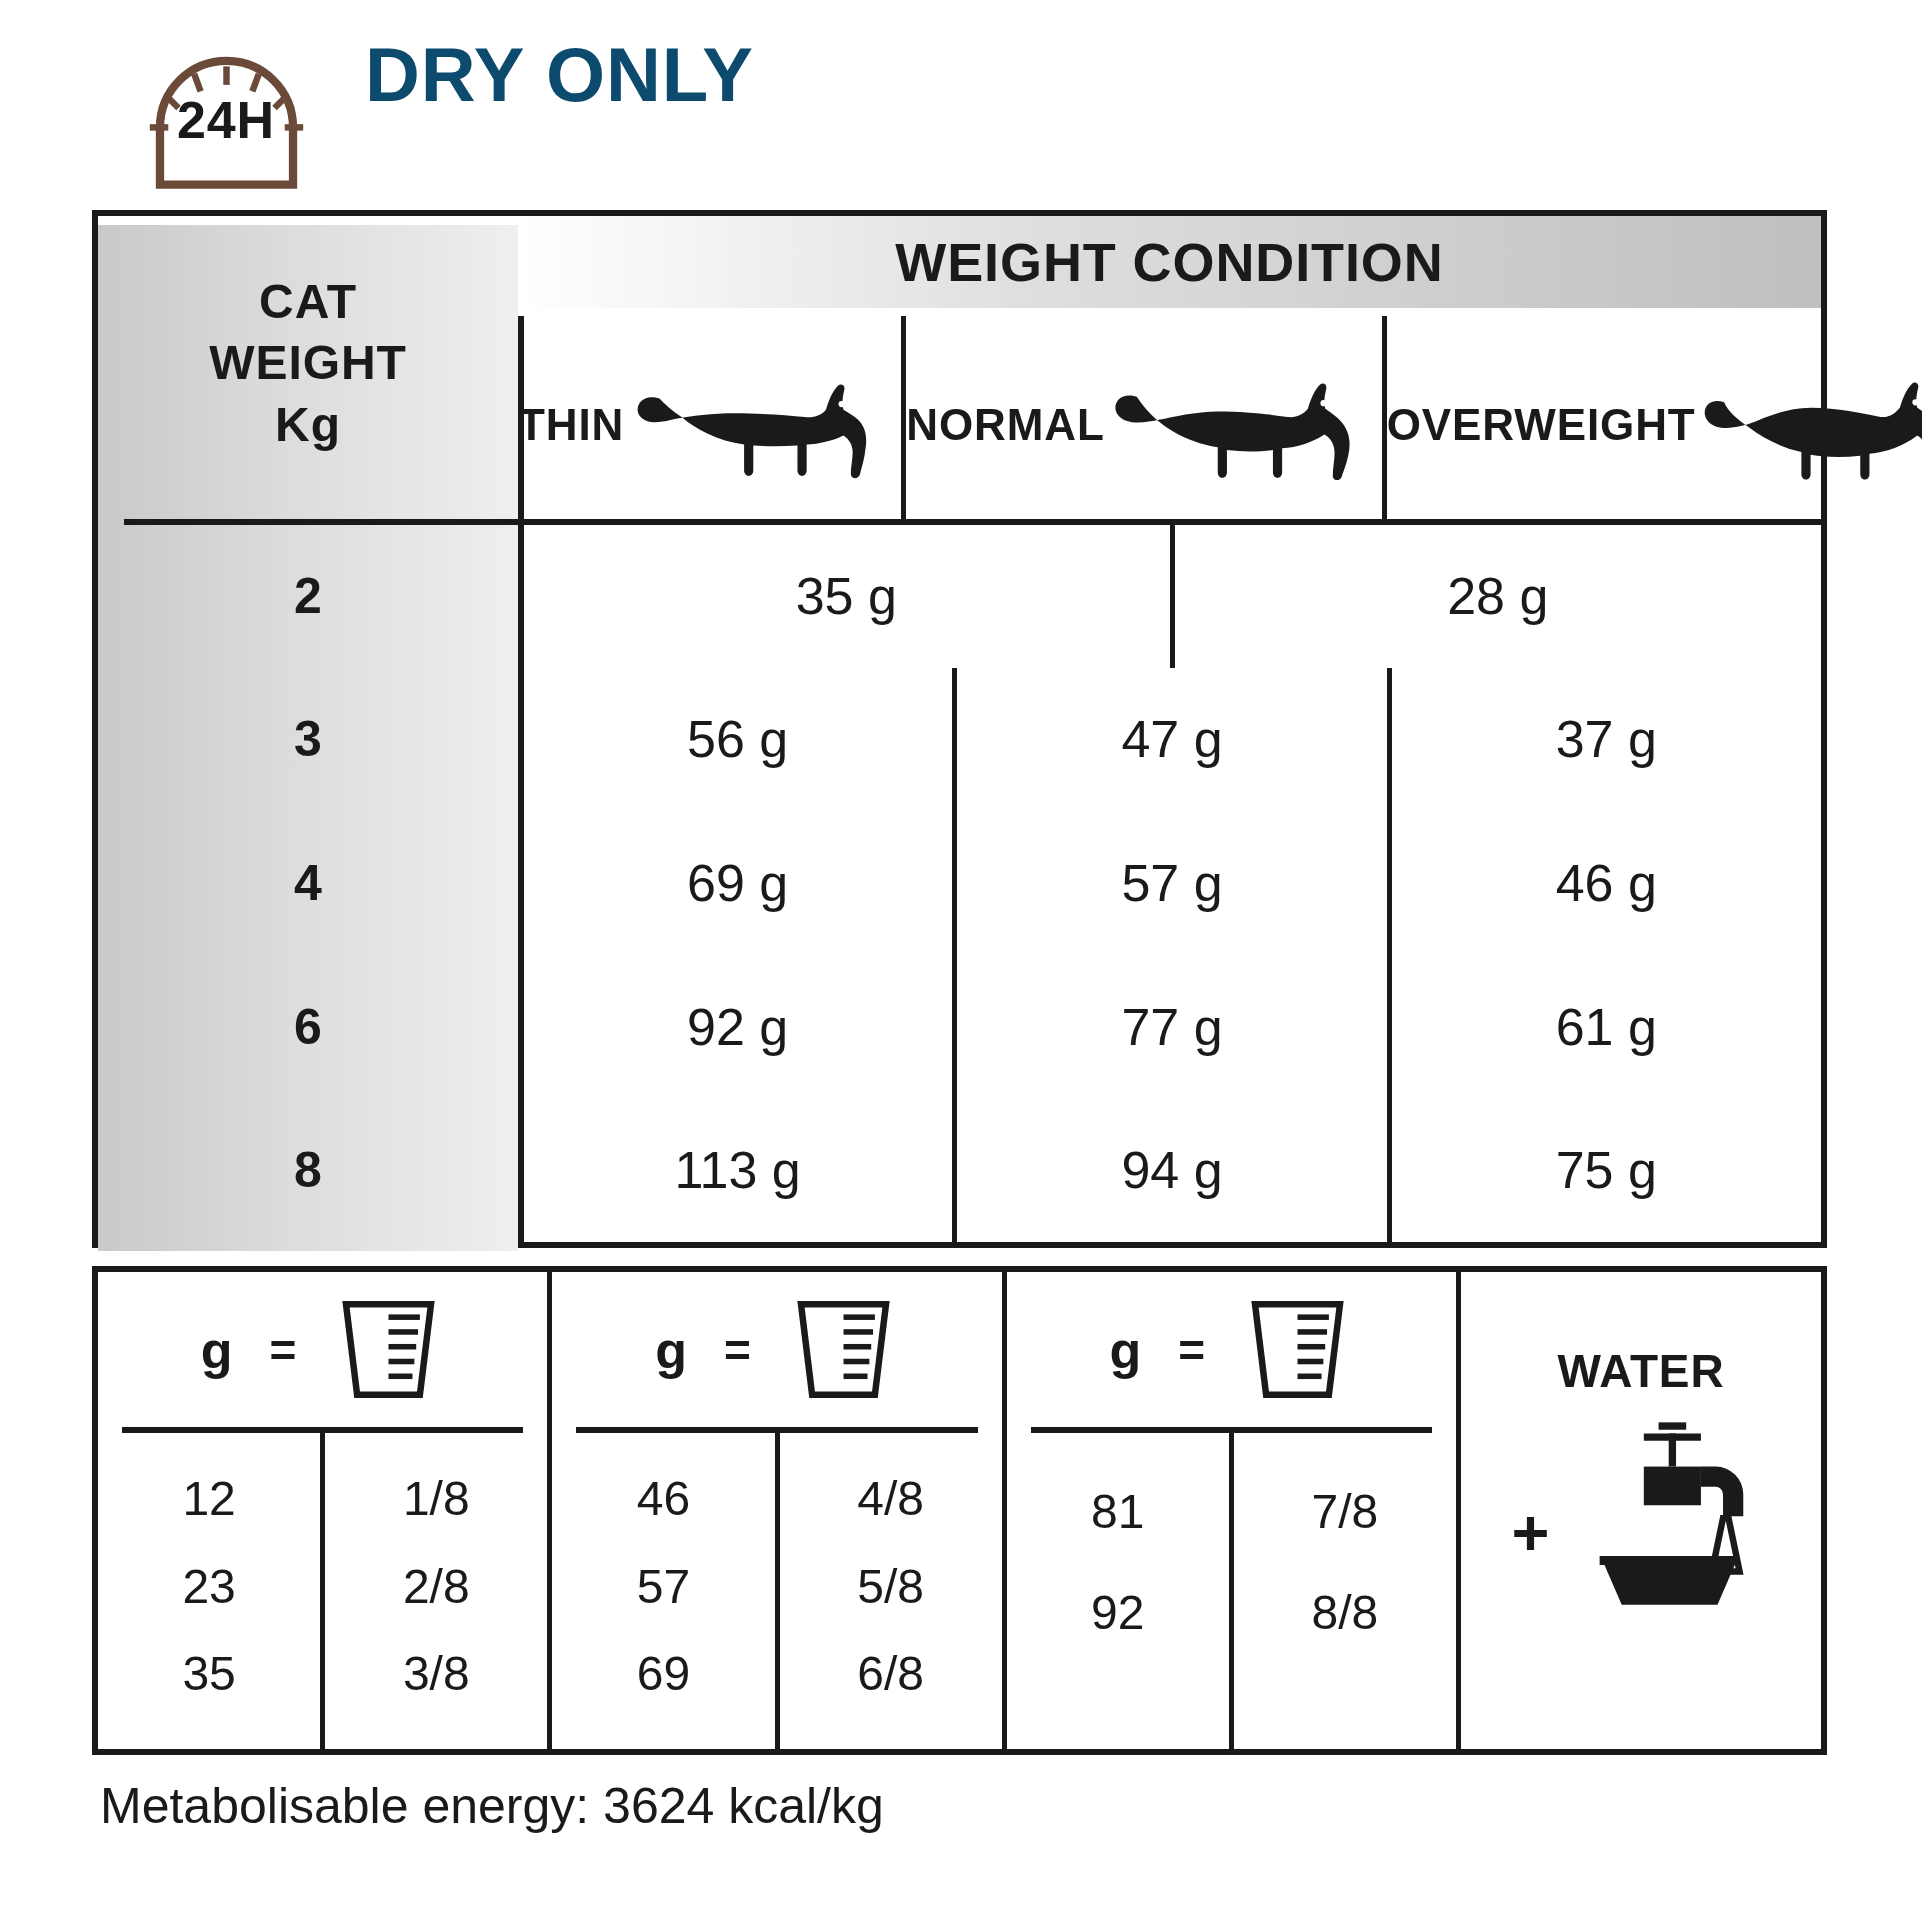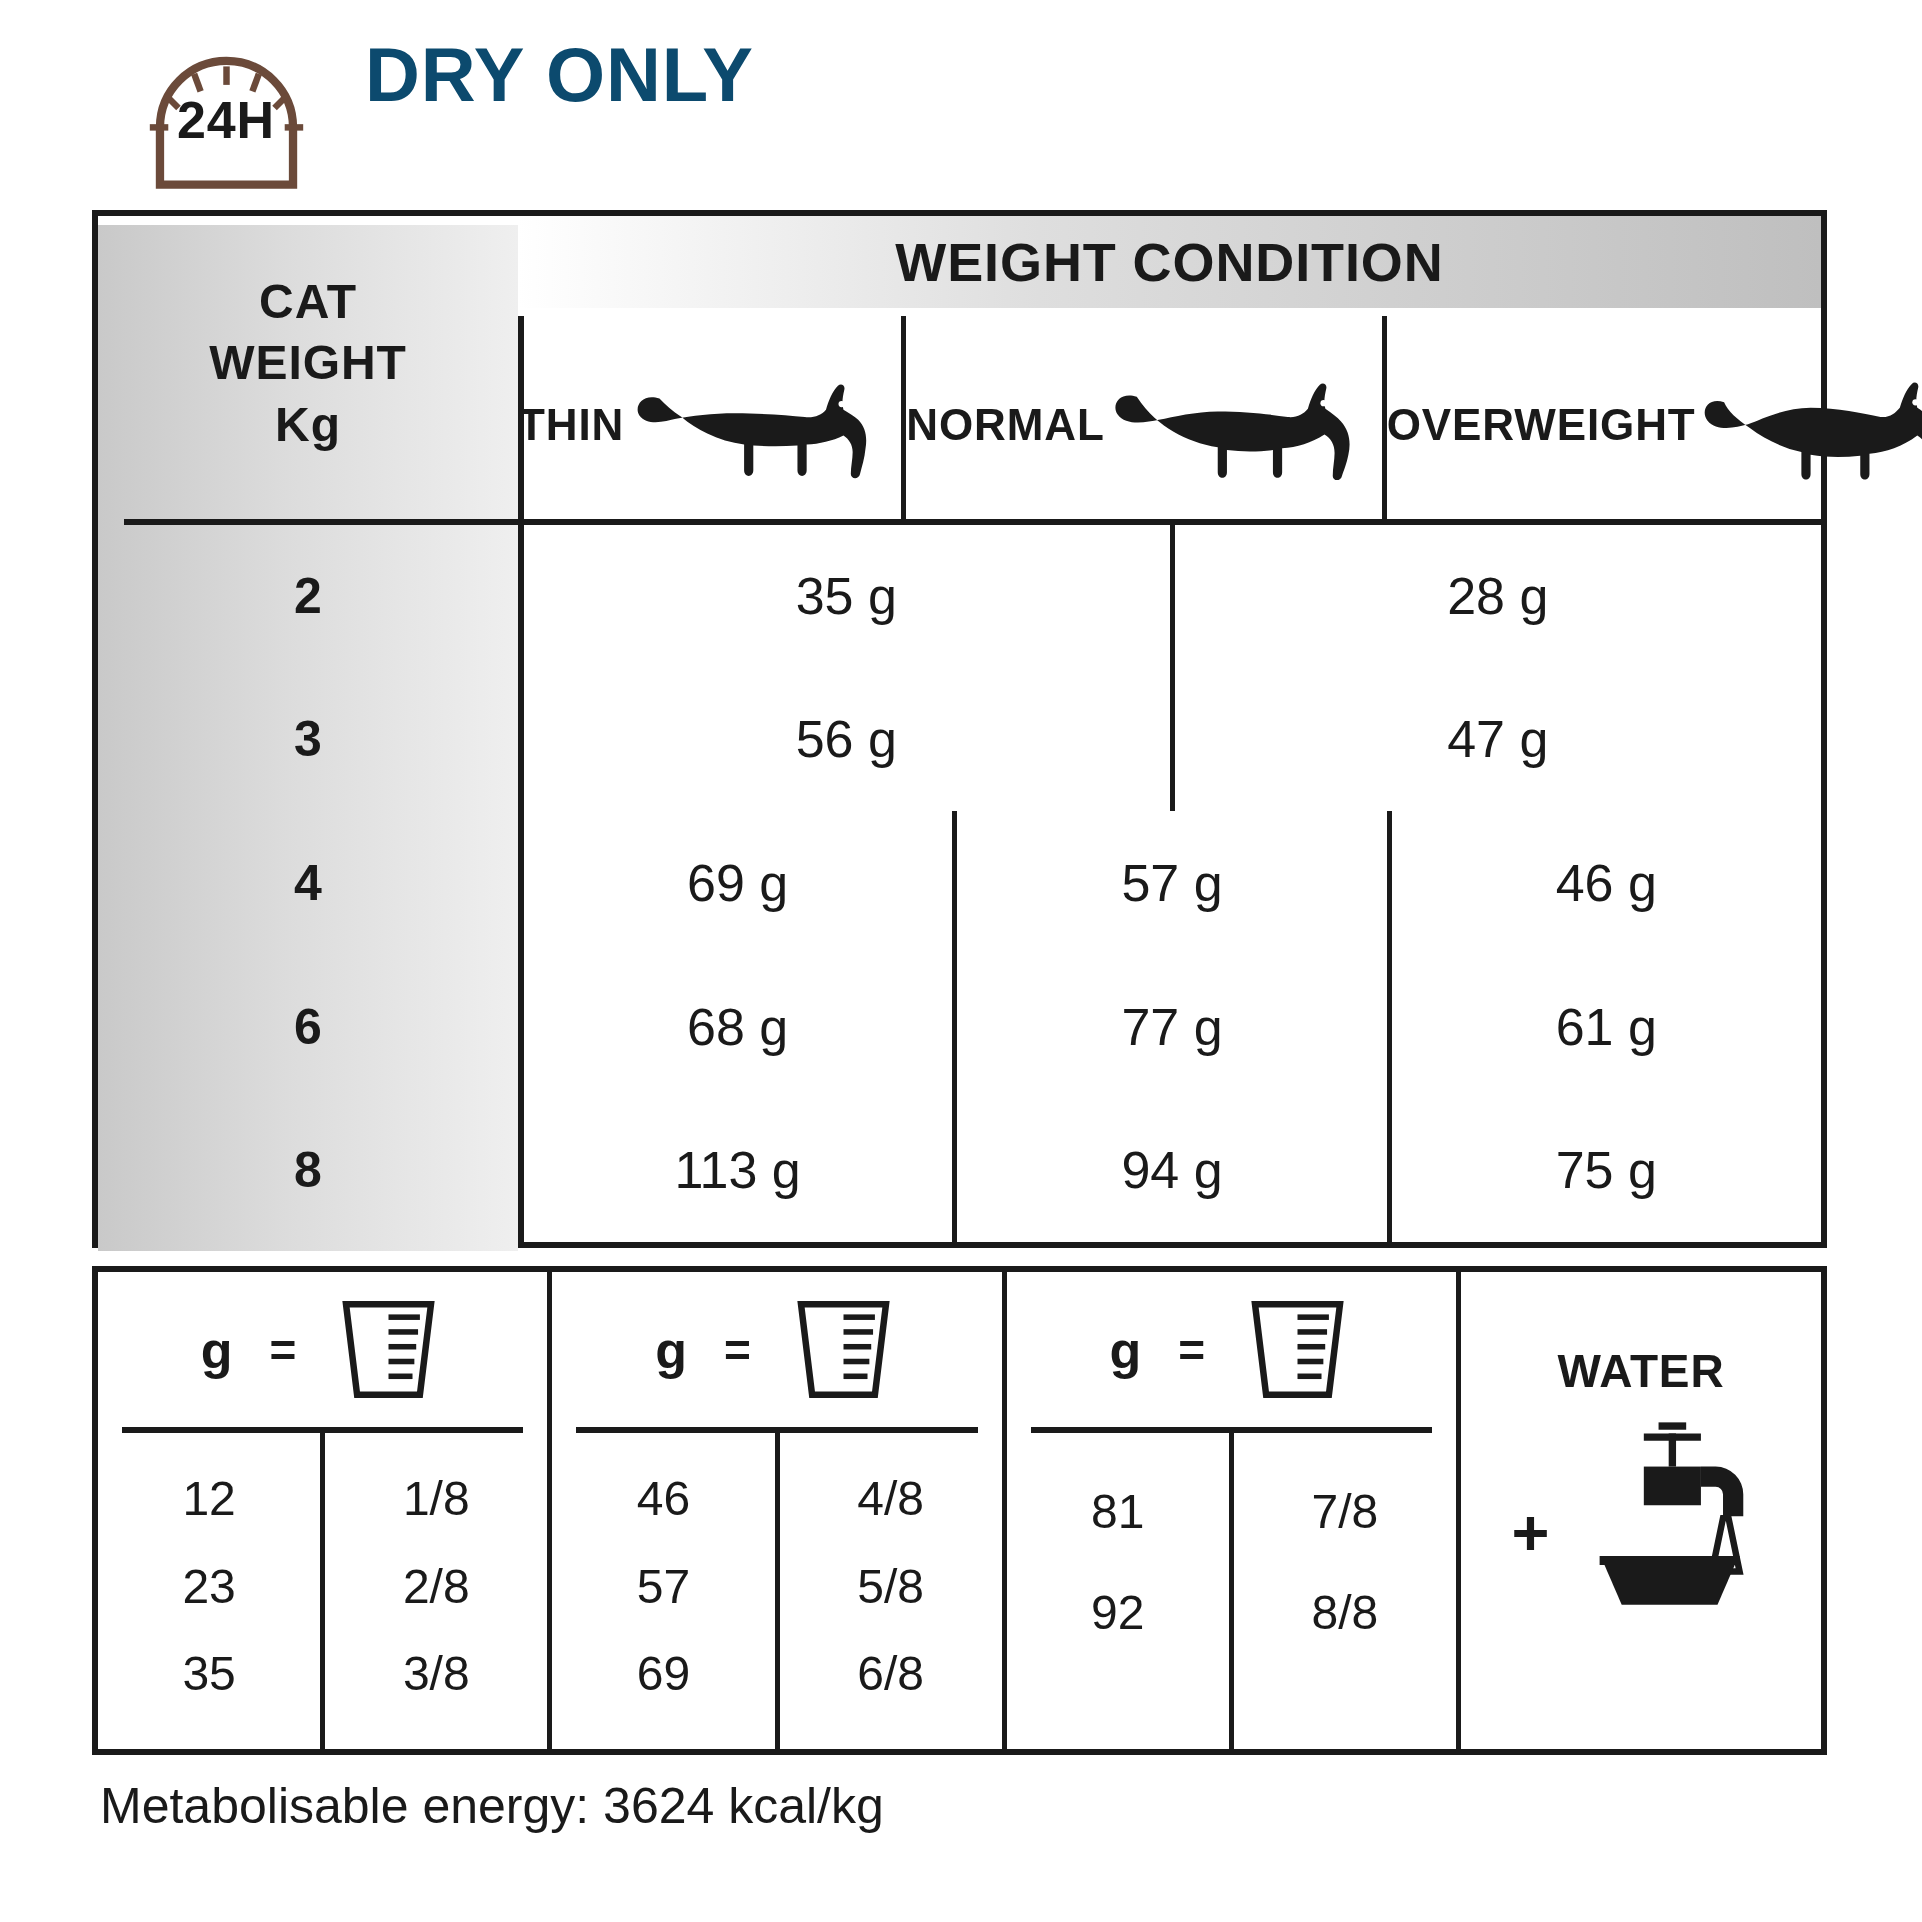--- a/index.html
+++ b/index.html
@@ -382,30 +382,31 @@
       <div class="body-rows">
         <div class="brow">
           <div class="kg">2</div>
           <div class="val">35 g</div>
           <div class="val">28 g</div>
         </div>
         <div class="brow">
           <div class="kg">3</div>
           <div class="val">56 g</div>
           <div class="val">47 g</div>
+          <div class="val">37 g</div>
         </div>
         <div class="brow">
           <div class="kg">4</div>
           <div class="val">69 g</div>
           <div class="val">57 g</div>
           <div class="val">46 g</div>
         </div>
         <div class="brow">
           <div class="kg">6</div>
-          <div class="val">68 g</div>
+          <div class="val">92 g</div>
           <div class="val">77 g</div>
           <div class="val">61 g</div>
         </div>
         <div class="brow">
           <div class="kg">8</div>
           <div class="val">113 g</div>
           <div class="val">94 g</div>
           <div class="val">75 g</div>
         </div>
       </div>

